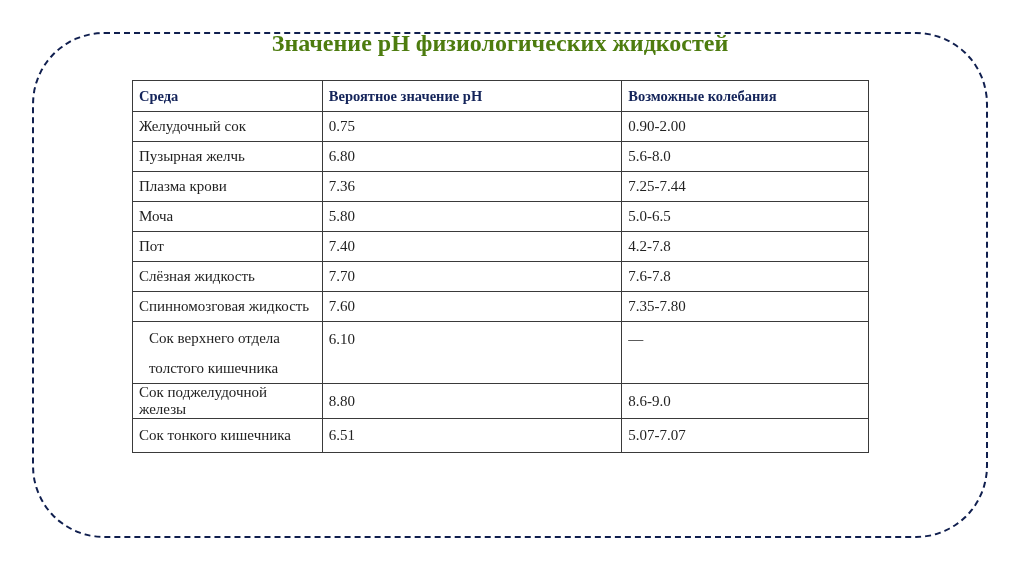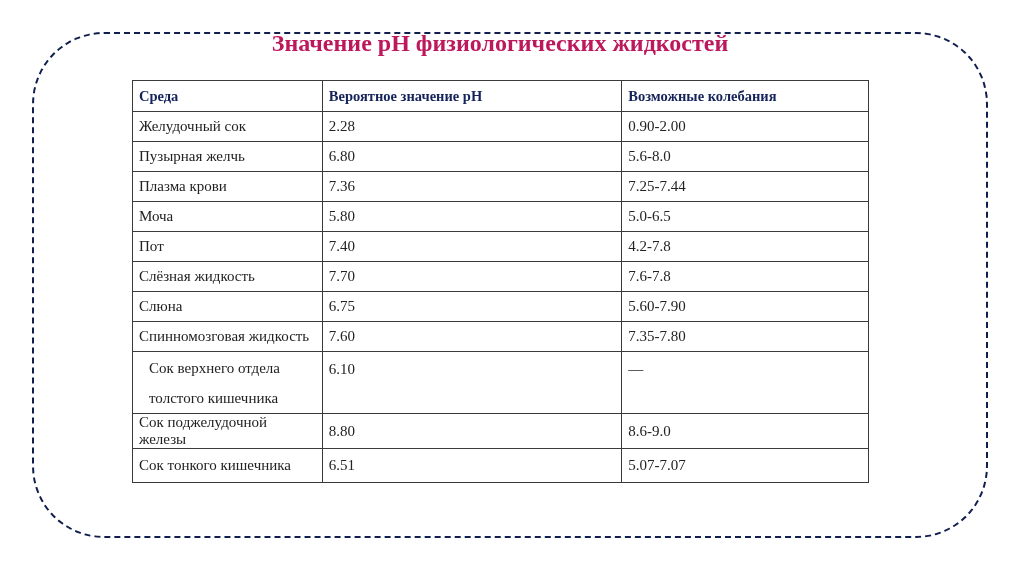--- a/index.html
+++ b/index.html
@@ -26,21 +26,21 @@
     }
     .title {
       position: absolute;
       left: 0;
       top: 30px;
       width: 1000px;
       text-align: center;
       font-family: "Liberation Serif", serif;
       font-weight: bold;
       font-size: 24px;
-      color: #be185d;
+      color: #4d7c0f;
       letter-spacing: 0px;
     }
     table.ph {
       position: absolute;
       left: 132px;
       top: 80px;
       width: 737px;
       border-collapse: collapse;
       font-family: "Liberation Serif", serif;
       font-size: 15px;
@@ -100,21 +100,21 @@
   <thead>
     <tr>
       <th>Среда</th>
       <th>Вероятное значение pH</th>
       <th>Возможные колебания</th>
     </tr>
   </thead>
   <tbody>
     <tr>
       <td>Желудочный сок</td>
-      <td>2.28</td>
+      <td>0.75</td>
       <td>0.90-2.00</td>
     </tr>
     <tr>
       <td>Пузырная желчь</td>
       <td>6.80</td>
       <td>5.6-8.0</td>
     </tr>
     <tr>
       <td>Плазма крови</td>
       <td>7.36</td>
@@ -129,25 +129,20 @@
       <td>Пот</td>
       <td>7.40</td>
       <td>4.2-7.8</td>
     </tr>
     <tr>
       <td>Слёзная жидкость</td>
       <td>7.70</td>
       <td>7.6-7.8</td>
     </tr>
     <tr>
-      <td>Слюна</td>
-      <td>6.75</td>
-      <td>5.60-7.90</td>
-    </tr>
-    <tr>
       <td>Спинномозговая жидкость</td>
       <td>7.60</td>
       <td>7.35-7.80</td>
     </tr>
     <tr class="tall">
       <td style="padding:0 16px;">Сок верхнего отдела толстого кишечника</td>
       <td class="top">6.10</td>
       <td class="top">—</td>
     </tr>
     <tr>

